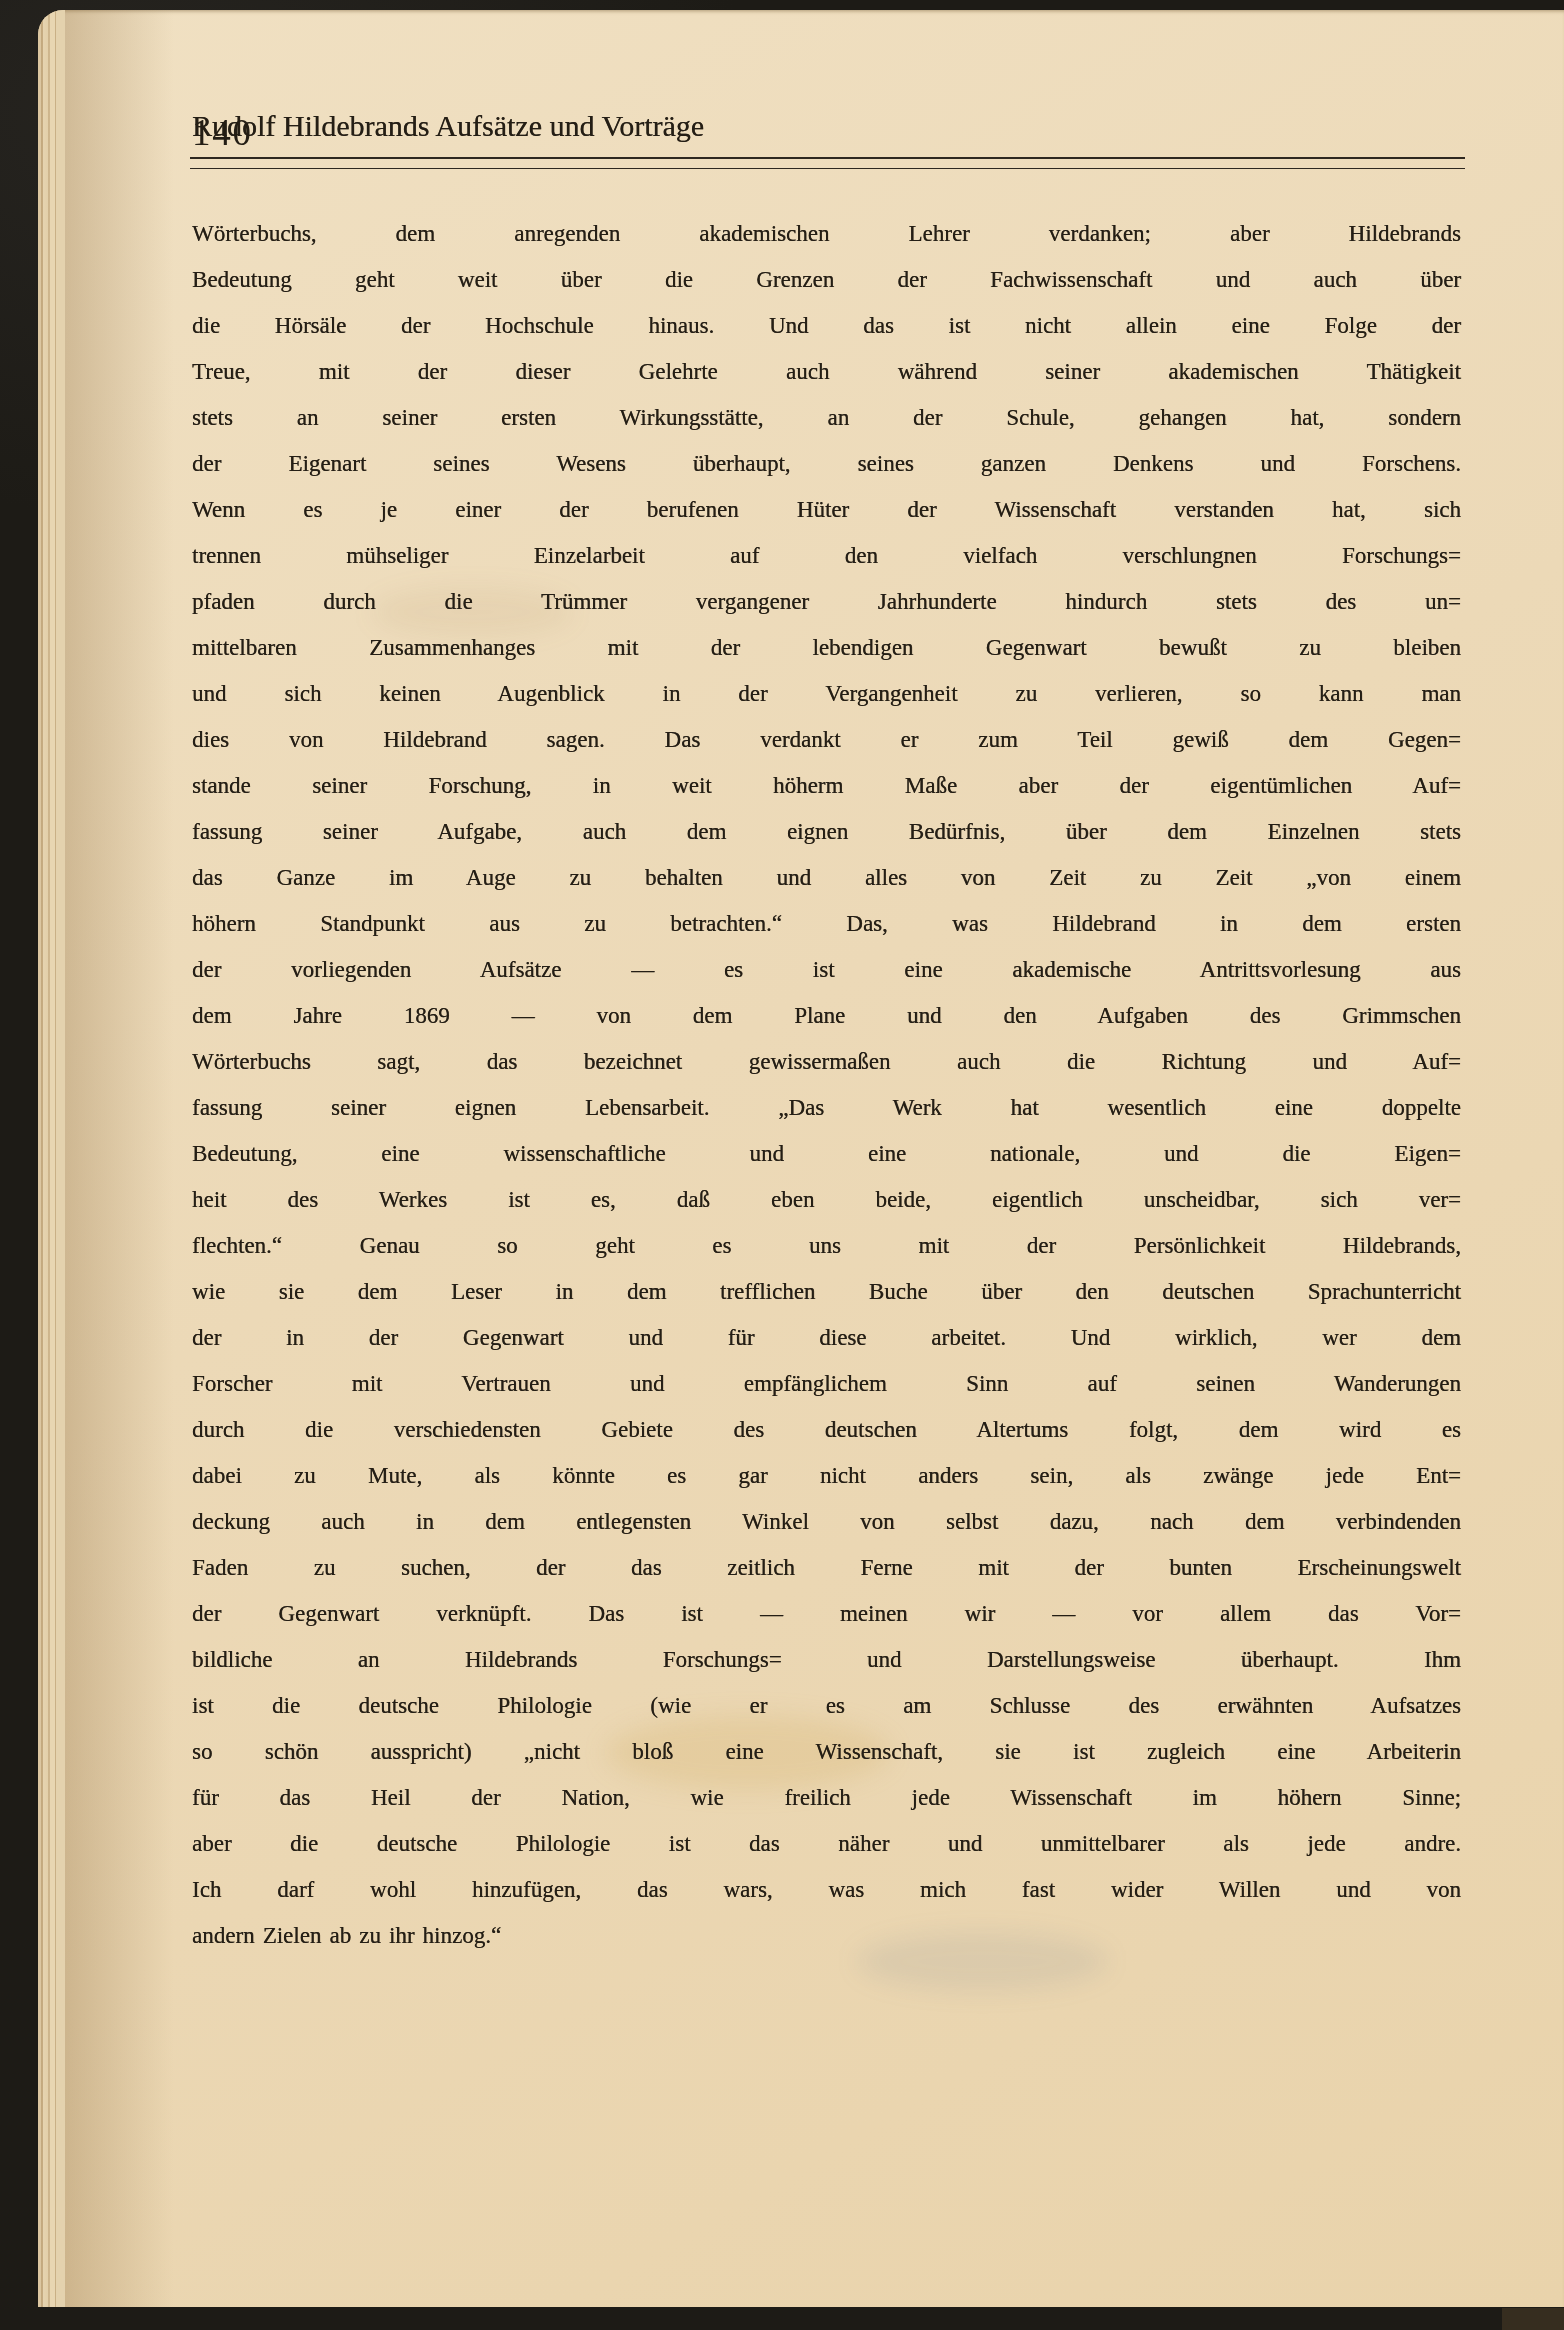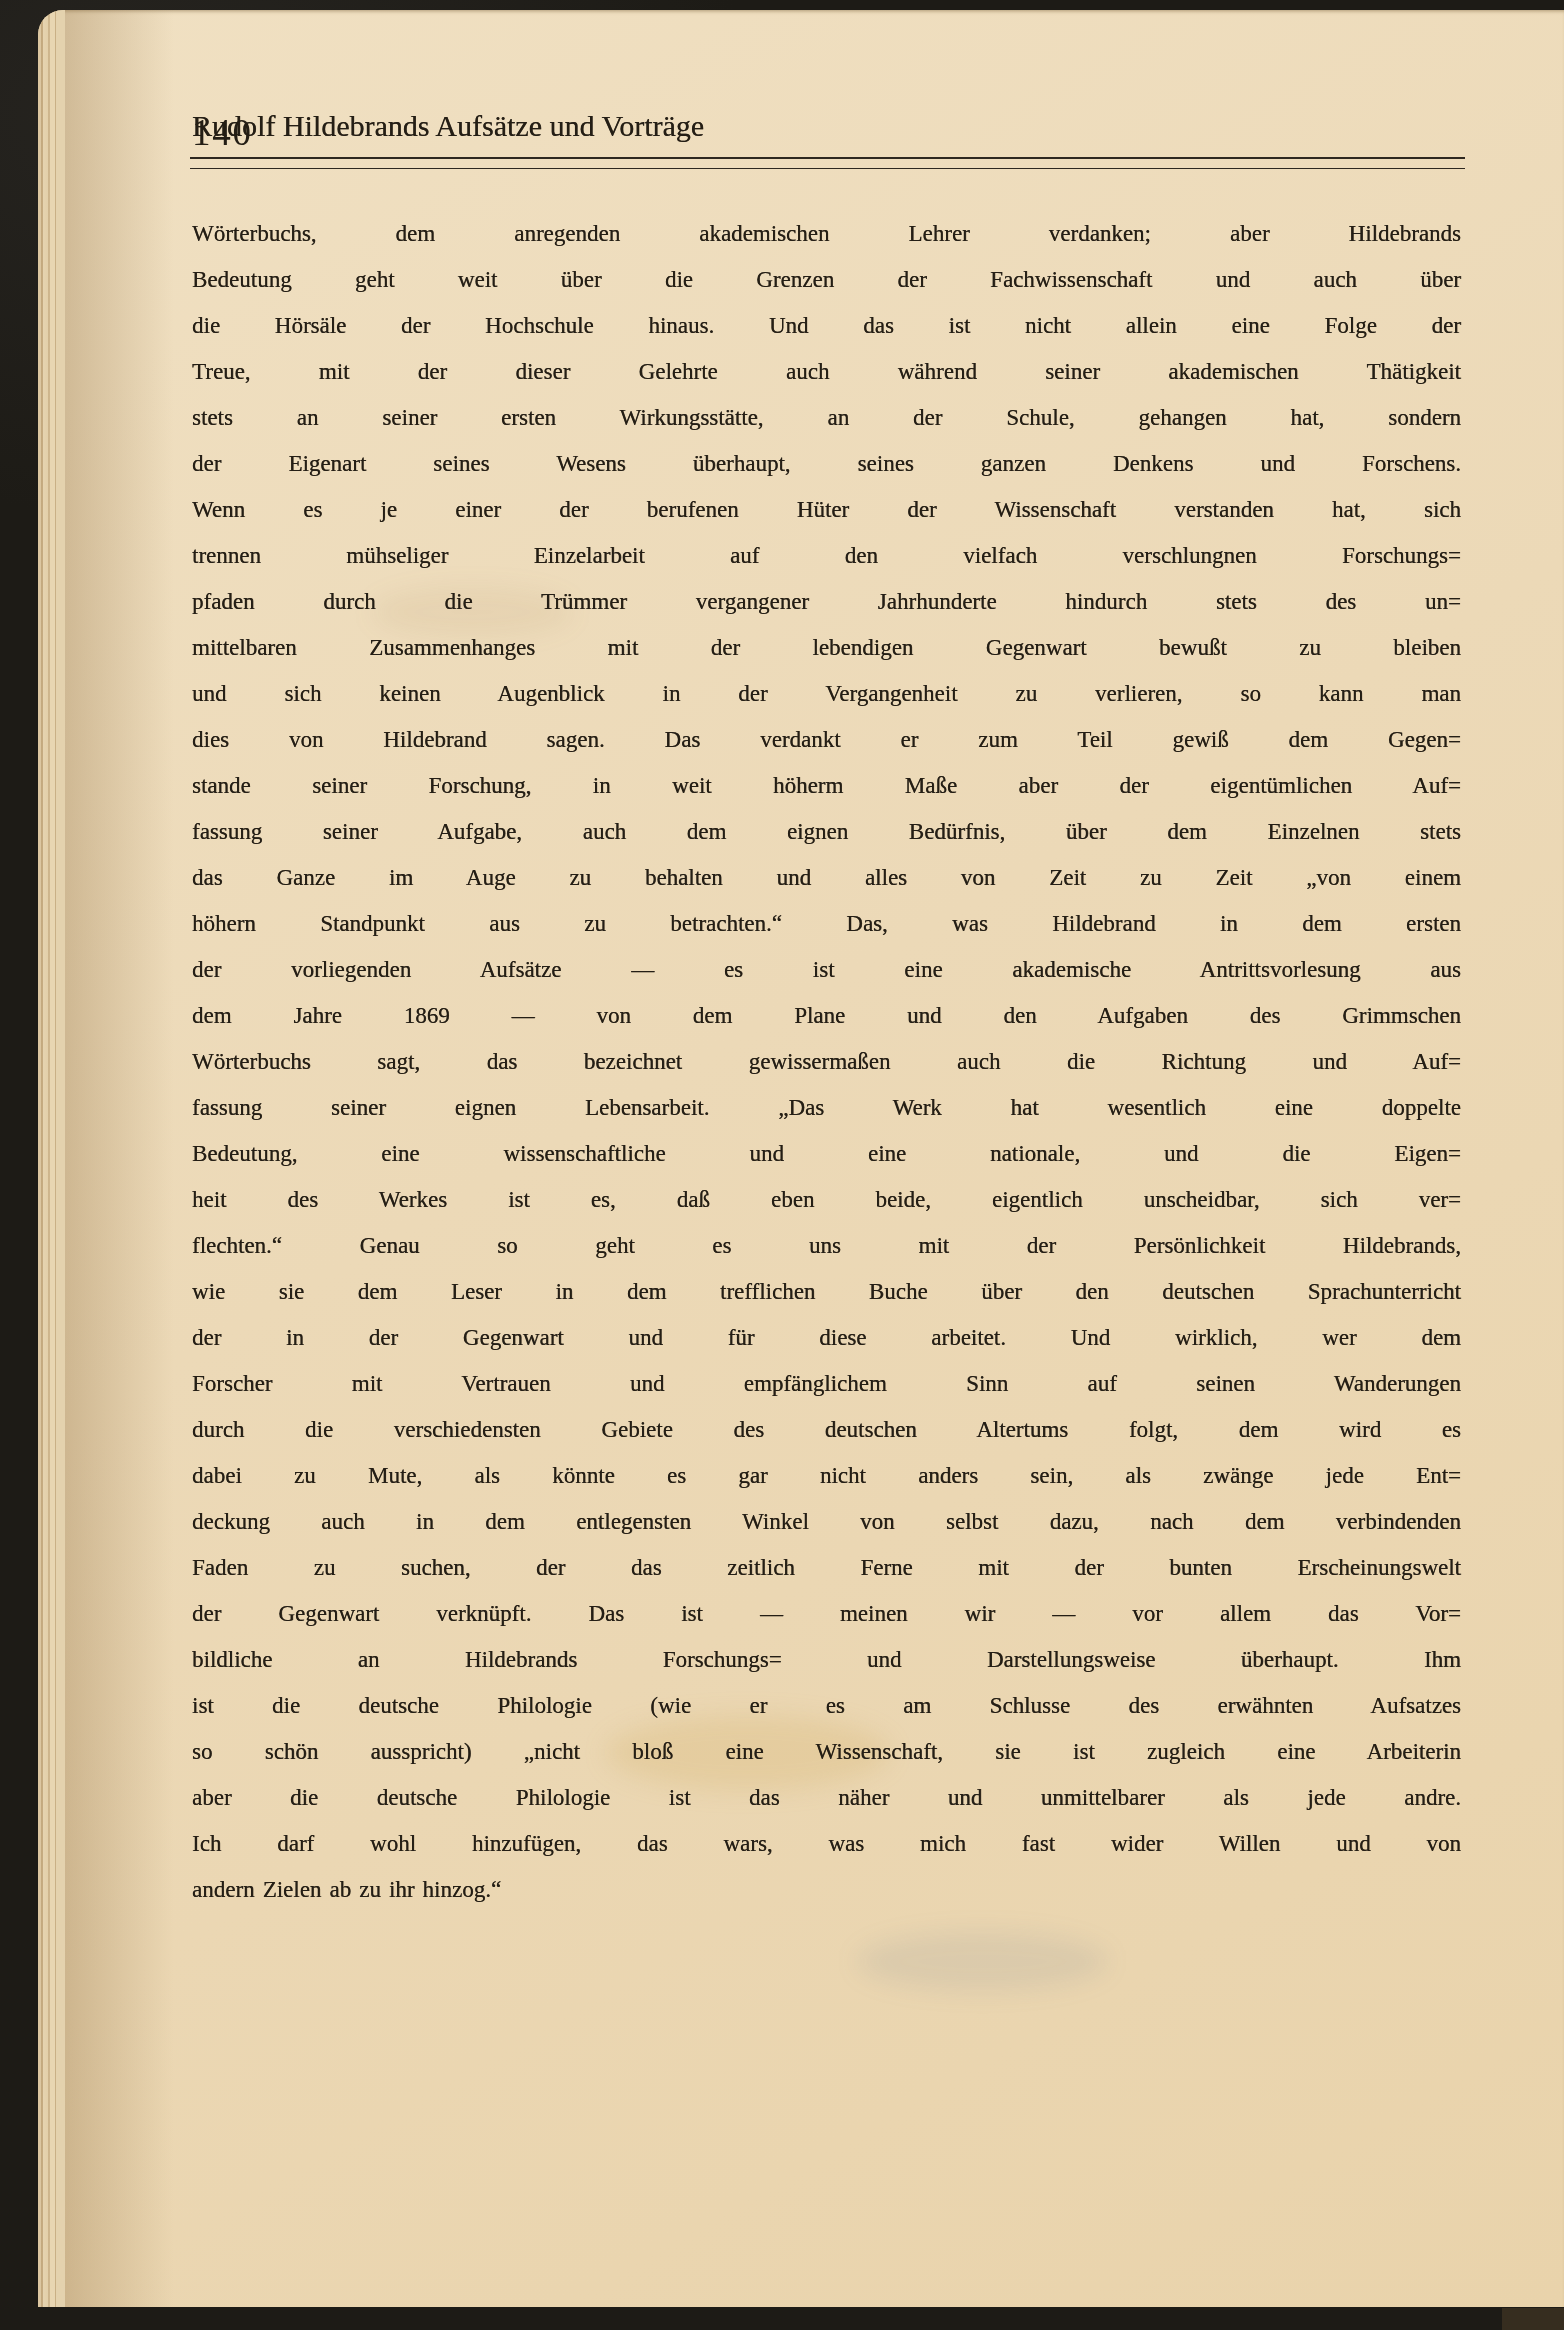--- a/index.html
+++ b/index.html
@@ -191,18 +191,19 @@
       <div class="text-line">der in der Gegenwart und für diese arbeitet. Und wirklich, wer dem</div>
       <div class="text-line">Forscher mit Vertrauen und empfänglichem Sinn auf seinen Wanderungen</div>
       <div class="text-line">durch die verschiedensten Gebiete des deutschen Altertums folgt, dem wird es</div>
       <div class="text-line">dabei zu Mute, als könnte es gar nicht anders sein, als zwänge jede Ent=</div>
       <div class="text-line">deckung auch in dem entlegensten Winkel von selbst dazu, nach dem verbindenden</div>
       <div class="text-line">Faden zu suchen, der das zeitlich Ferne mit der bunten Erscheinungswelt</div>
       <div class="text-line">der Gegenwart verknüpft. Das ist — meinen wir — vor allem das Vor=</div>
       <div class="text-line">bildliche an Hildebrands Forschungs= und Darstellungsweise überhaupt. Ihm</div>
       <div class="text-line">ist die deutsche Philologie (wie er es am Schlusse des erwähnten Aufsatzes</div>
       <div class="text-line">so schön ausspricht) „nicht bloß eine Wissenschaft, sie ist zugleich eine Arbeiterin</div>
+      <div class="text-line">für das Heil der Nation, wie freilich jede Wissenschaft im höhern Sinne;</div>
       <div class="text-line">aber die deutsche Philologie ist das näher und unmittelbarer als jede andre.</div>
       <div class="text-line">Ich darf wohl hinzufügen, das wars, was mich fast wider Willen und von</div>
       <div class="text-line end">andern Zielen ab zu ihr hinzog.“</div>
     </div>
 </div>
 
 
 </body></html>

